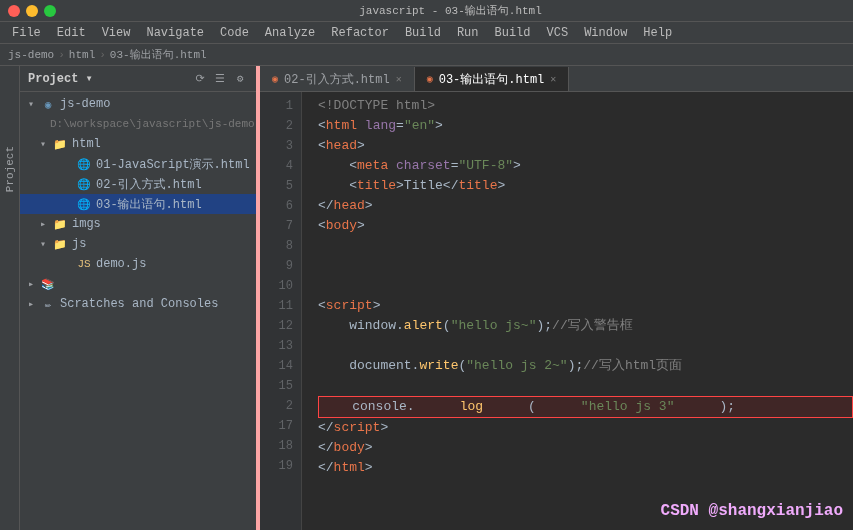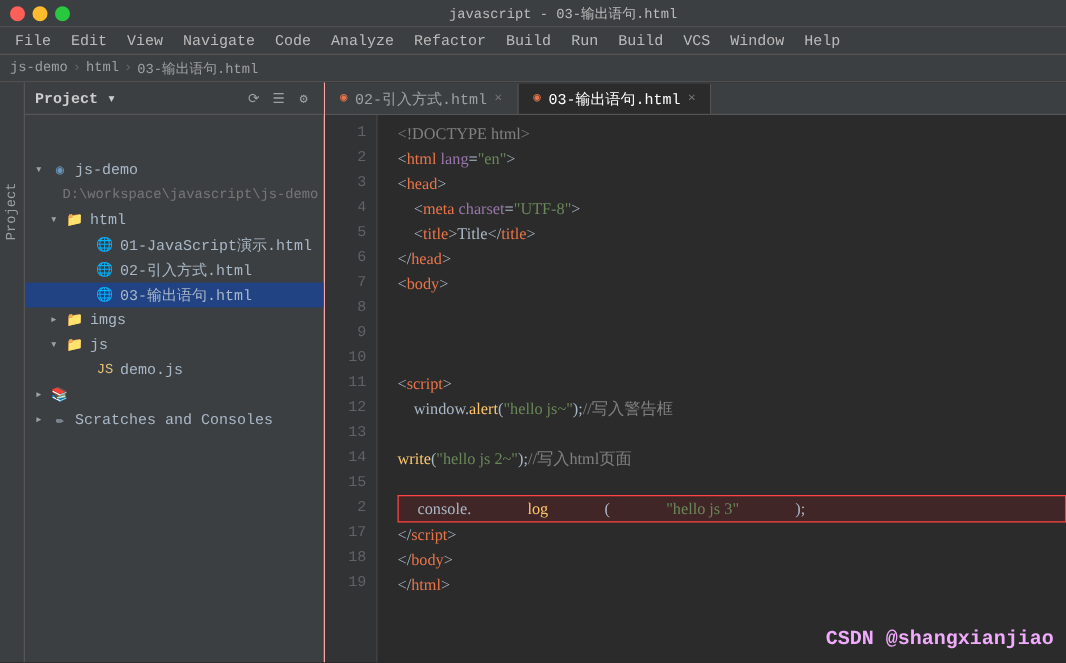--- a/index.html
+++ b/index.html
@@ -92,24 +92,23 @@
       transform: rotate(180deg);
       font-size: 11px;
       color: #9da0a4;
       cursor: pointer;
     }
 
     
     #sidebar {
       width: 240px;
       background: #3c3f41;
-      border-right: 1px solid #fca5a5;
+      border-right: 4px solid #fca5a5;
       display: flex;
       flex-direction: column;
-      gap: 32px;
     }
     #sidebar-header {
       display: flex;
       align-items: center;
       padding: 4px 8px;
       background: #3c3f41;
       border-bottom: 1px solid #555;
       height: 26px;
       gap: 4px;
     }
@@ -238,24 +237,24 @@
     #code-area {
       flex: 1;
       padding: 4px 0 4px 16px;
       font-size: 13px;
       line-height: 1.5;
       overflow: auto;
       color: #a9b7c6;
     }
     .code-line {
       display: flex;
-      align-items: flex-end;
+      align-items: flex-start;
       min-height: 20px;
       white-space: pre;
-      font-family: Liberation Serif, serif;
+      font-family: Liberation Mono, monospace;
     }
     .code-line.highlighted-line {
       background: rgba(255,0,0,0.1);
       border: 1px solid #f44;
       padding: 0 2px;
       gap: 45px;
     } 
     .tag { color: #e8754a; } 
     .attr { color: #9876aa; } 
     .str { color: #6a8759; } 
@@ -442,21 +441,21 @@
           <div class="code-line"><span class="plain">    &lt;</span><span class="tag">meta</span><span class="plain"> </span><span class="attr">charset</span><span class="plain">=</span><span class="str">"UTF-8"</span><span class="plain">&gt;</span></div>
           <div class="code-line"><span class="plain">    &lt;</span><span class="tag">title</span><span class="plain">&gt;Title&lt;/</span><span class="tag">title</span><span class="plain">&gt;</span></div>
           <div class="code-line"><span class="plain">&lt;/</span><span class="tag">head</span><span class="plain">&gt;</span></div>
           <div class="code-line"><span class="plain">&lt;</span><span class="tag">body</span><span class="plain">&gt;</span></div>
           <div class="code-line">&nbsp;</div>
           <div class="code-line">&nbsp;</div>
           <div class="code-line">&nbsp;</div>
           <div class="code-line"><span class="plain">&lt;</span><span class="tag">script</span><span class="plain">&gt;</span></div>
           <div class="code-line"><span class="plain">    window.</span><span class="fn">alert</span><span class="plain">(</span><span class="str">"hello js~"</span><span class="plain">);</span><span class="comment">//写入警告框</span></div>
           <div class="code-line">&nbsp;</div>
-          <div class="code-line"><span class="fn">write</span><span class="plain">(</span><span class="str">"hello js 2~"</span><span class="plain">);</span><span class="comment">//写入html页面</span></div>
+          <div class="code-line"><span class="plain">    document.</span><span class="fn">write</span><span class="plain">(</span><span class="str">"hello js 2~"</span><span class="plain">);</span><span class="comment">//写入html页面</span></div>
           <div class="code-line">&nbsp;</div>
           <div class="code-line highlighted-line"><span class="plain">    console.</span><span class="fn">log</span><span class="plain">(</span><span class="str">"hello js 3"</span><span class="plain">);</span></div>
           <div class="code-line"><span class="plain">&lt;/</span><span class="tag">script</span><span class="plain">&gt;</span></div>
           <div class="code-line"><span class="plain">&lt;/</span><span class="tag">body</span><span class="plain">&gt;</span></div>
           <div class="code-line"><span class="plain">&lt;/</span><span class="tag">html</span><span class="plain">&gt;</span></div>
         </div>
     </div>
   </div>
 </div>
 

